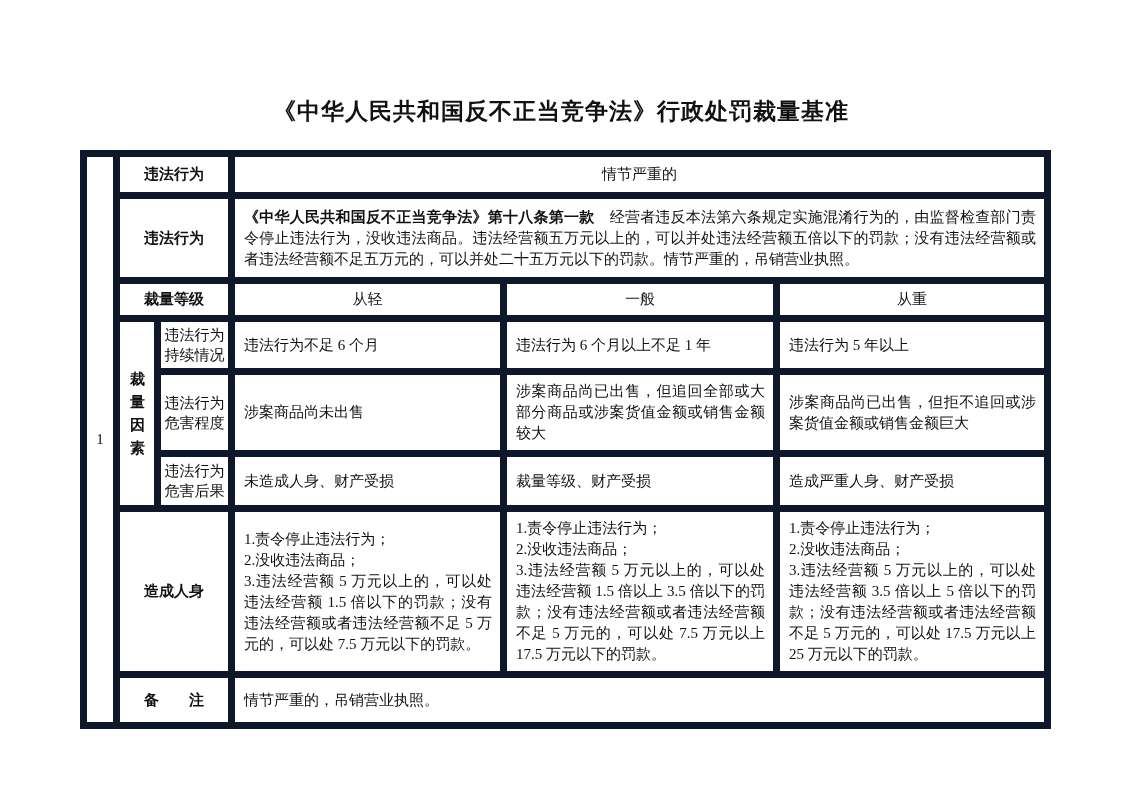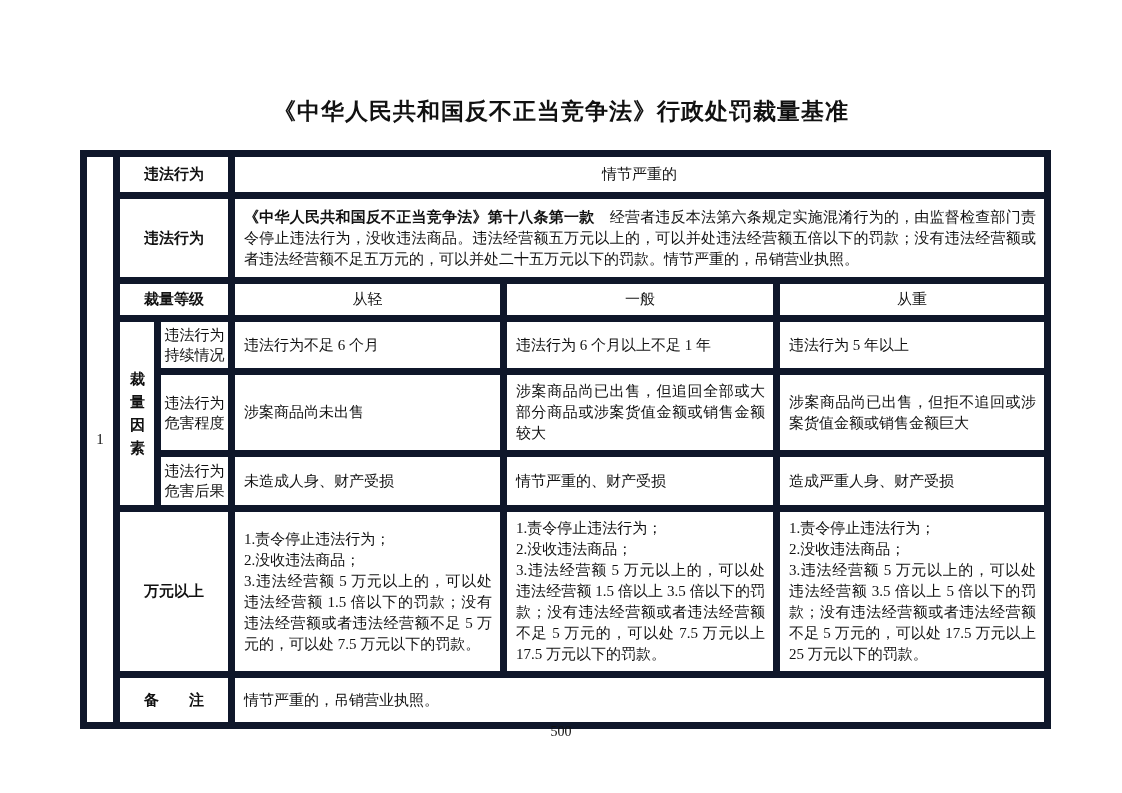--- a/index.html
+++ b/index.html
@@ -104,25 +104,25 @@
         <td class="sublab">违法行为
 危害程度</td>
         <td class="txt">涉案商品尚未出售</td>
         <td class="txt">涉案商品尚已出售，但追回全部或大部分商品或涉案货值金额或销售金额较大</td>
         <td class="txt">涉案商品尚已出售，但拒不追回或涉案货值金额或销售金额巨大</td>
       </tr>
       <tr style="height:55px">
         <td class="sublab">违法行为
 危害后果</td>
         <td class="txt">未造成人身、财产受损</td>
-        <td class="txt">情节严重的、财产受损</td>
+        <td class="txt">裁量等级、财产受损</td>
         <td class="txt">造成严重人身、财产受损</td>
       </tr>
       <tr style="height:162px">
-        <td class="lab" colspan="2">万元以上</td>
+        <td class="lab" colspan="2">造成人身</td>
         <td class="txt std">
           <div>1.责令停止违法行为；</div>
           <div>2.没收违法商品；</div>
           <div>3.违法经营额 5 万元以上的，可以处违法经营额 1.5 倍以下的罚款；没有违法经营额或者违法经营额不足 5 万元的，可以处 7.5 万元以下的罚款。</div>
         </td>
         <td class="txt std">
           <div>1.责令停止违法行为；</div>
           <div>2.没收违法商品；</div>
           <div>3.违法经营额 5 万元以上的，可以处违法经营额 1.5 倍以上 3.5 倍以下的罚款；没有违法经营额或者违法经营额不足 5 万元的，可以处 7.5 万元以上 17.5 万元以下的罚款。</div>
         </td>
@@ -132,15 +132,14 @@
           <div>3.违法经营额 5 万元以上的，可以处违法经营额 3.5 倍以上 5 倍以下的罚款；没有违法经营额或者违法经营额不足 5 万元的，可以处 17.5 万元以上 25 万元以下的罚款。</div>
         </td>
       </tr>
       <tr style="height:51px">
         <td class="lab" colspan="2">备　　注</td>
         <td class="txt" colspan="3">情节严重的，吊销营业执照。</td>
       </tr>
     </tbody>
   </table>
 
-  <div class="page-number">500</div>
 
 </div>
 
 </body></html>

